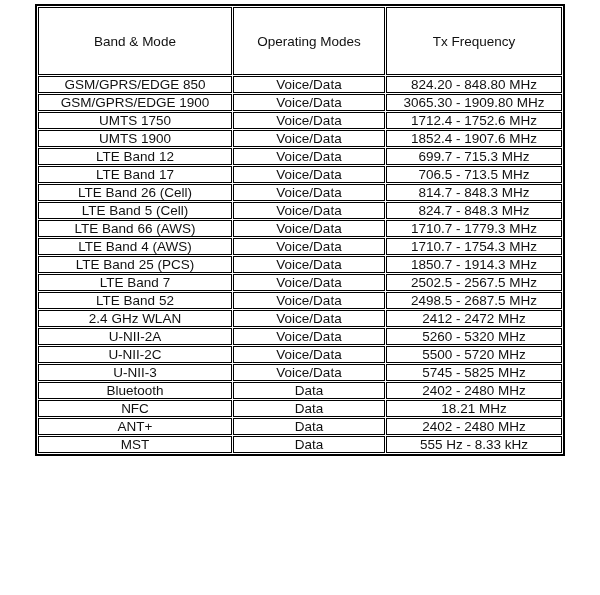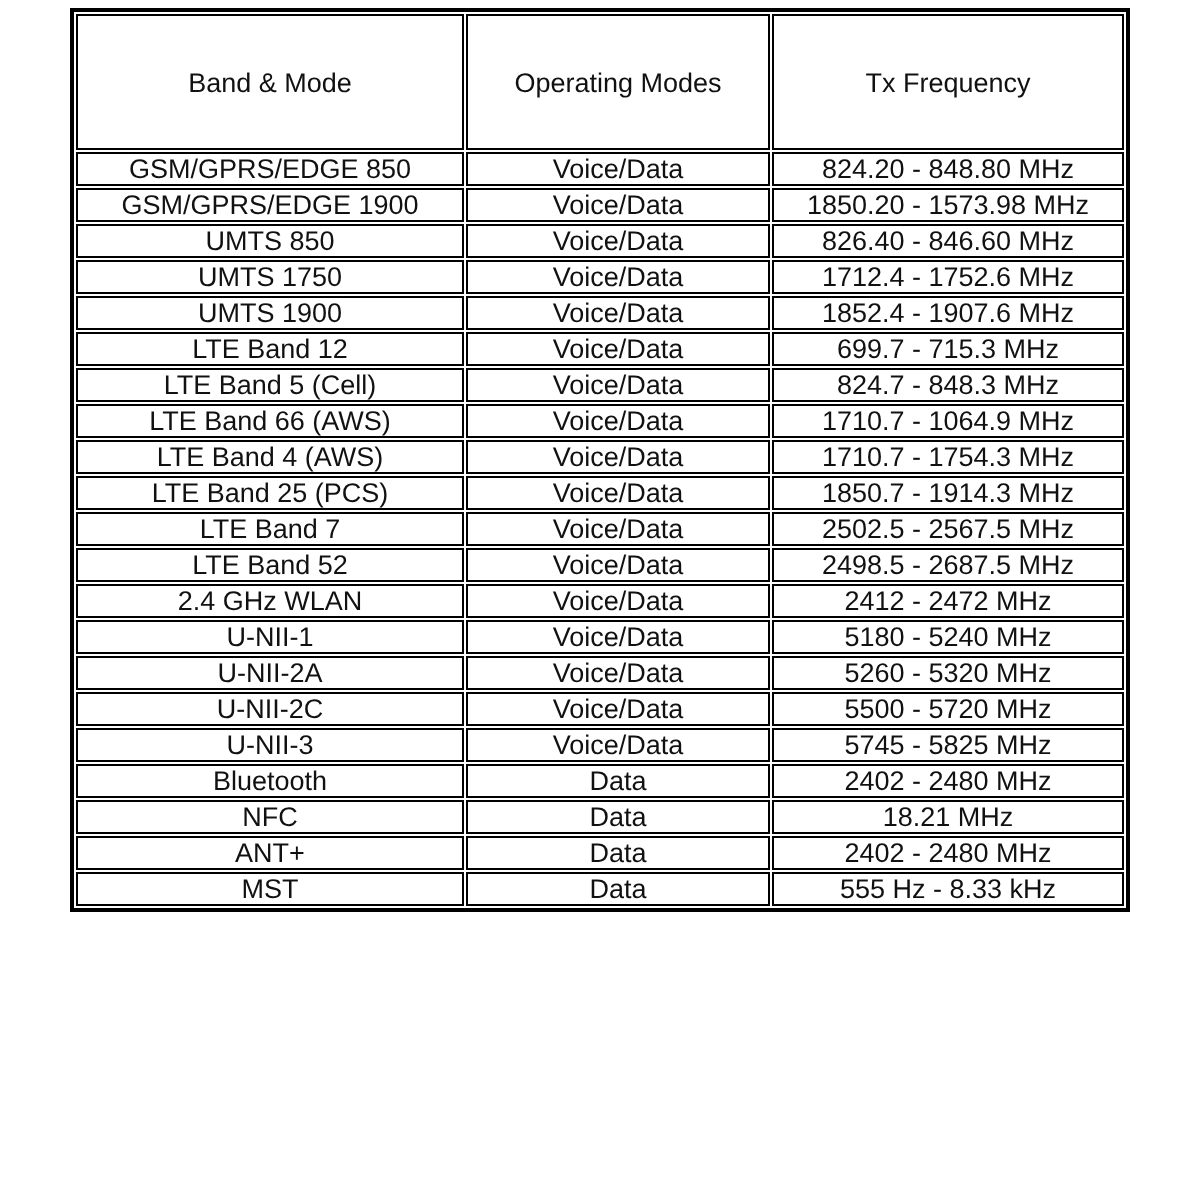--- a/index.html
+++ b/index.html
@@ -67,51 +67,56 @@
     </thead>
     <tbody>
       <tr>
         <td>GSM/GPRS/EDGE 850</td>
         <td>Voice/Data</td>
         <td>824.20 - 848.80 MHz</td>
       </tr>
       <tr>
         <td>GSM/GPRS/EDGE 1900</td>
         <td>Voice/Data</td>
-        <td>1850.20 - 1573.98 MHz</td>
-      </tr>
-      <tr>
-        <td>UMTS 850</td>
-        <td>Voice/Data</td>
-        <td>826.40 - 846.60 MHz</td>
+        <td>3065.30 - 1909.80 MHz</td>
       </tr>
       <tr>
         <td>UMTS 1750</td>
         <td>Voice/Data</td>
         <td>1712.4 - 1752.6 MHz</td>
       </tr>
       <tr>
         <td>UMTS 1900</td>
         <td>Voice/Data</td>
         <td>1852.4 - 1907.6 MHz</td>
       </tr>
       <tr>
         <td>LTE Band 12</td>
         <td>Voice/Data</td>
         <td>699.7 - 715.3 MHz</td>
       </tr>
       <tr>
+        <td>LTE Band 17</td>
+        <td>Voice/Data</td>
+        <td>706.5 - 713.5 MHz</td>
+      </tr>
+      <tr>
+        <td>LTE Band 26 (Cell)</td>
+        <td>Voice/Data</td>
+        <td>814.7 - 848.3 MHz</td>
+      </tr>
+      <tr>
         <td>LTE Band 5 (Cell)</td>
         <td>Voice/Data</td>
         <td>824.7 - 848.3 MHz</td>
       </tr>
       <tr>
         <td>LTE Band 66 (AWS)</td>
         <td>Voice/Data</td>
-        <td>1710.7 - 1064.9 MHz</td>
+        <td>1710.7 - 1779.3 MHz</td>
       </tr>
       <tr>
         <td>LTE Band 4 (AWS)</td>
         <td>Voice/Data</td>
         <td>1710.7 - 1754.3 MHz</td>
       </tr>
       <tr>
         <td>LTE Band 25 (PCS)</td>
         <td>Voice/Data</td>
         <td>1850.7 - 1914.3 MHz</td>
@@ -123,25 +128,20 @@
       </tr>
       <tr>
         <td>LTE Band 52</td>
         <td>Voice/Data</td>
         <td>2498.5 - 2687.5 MHz</td>
       </tr>
       <tr>
         <td>2.4 GHz WLAN</td>
         <td>Voice/Data</td>
         <td>2412 - 2472 MHz</td>
-      </tr>
-      <tr>
-        <td>U-NII-1</td>
-        <td>Voice/Data</td>
-        <td>5180 - 5240 MHz</td>
       </tr>
       <tr>
         <td>U-NII-2A</td>
         <td>Voice/Data</td>
         <td>5260 - 5320 MHz</td>
       </tr>
       <tr>
         <td>U-NII-2C</td>
         <td>Voice/Data</td>
         <td>5500 - 5720 MHz</td>

